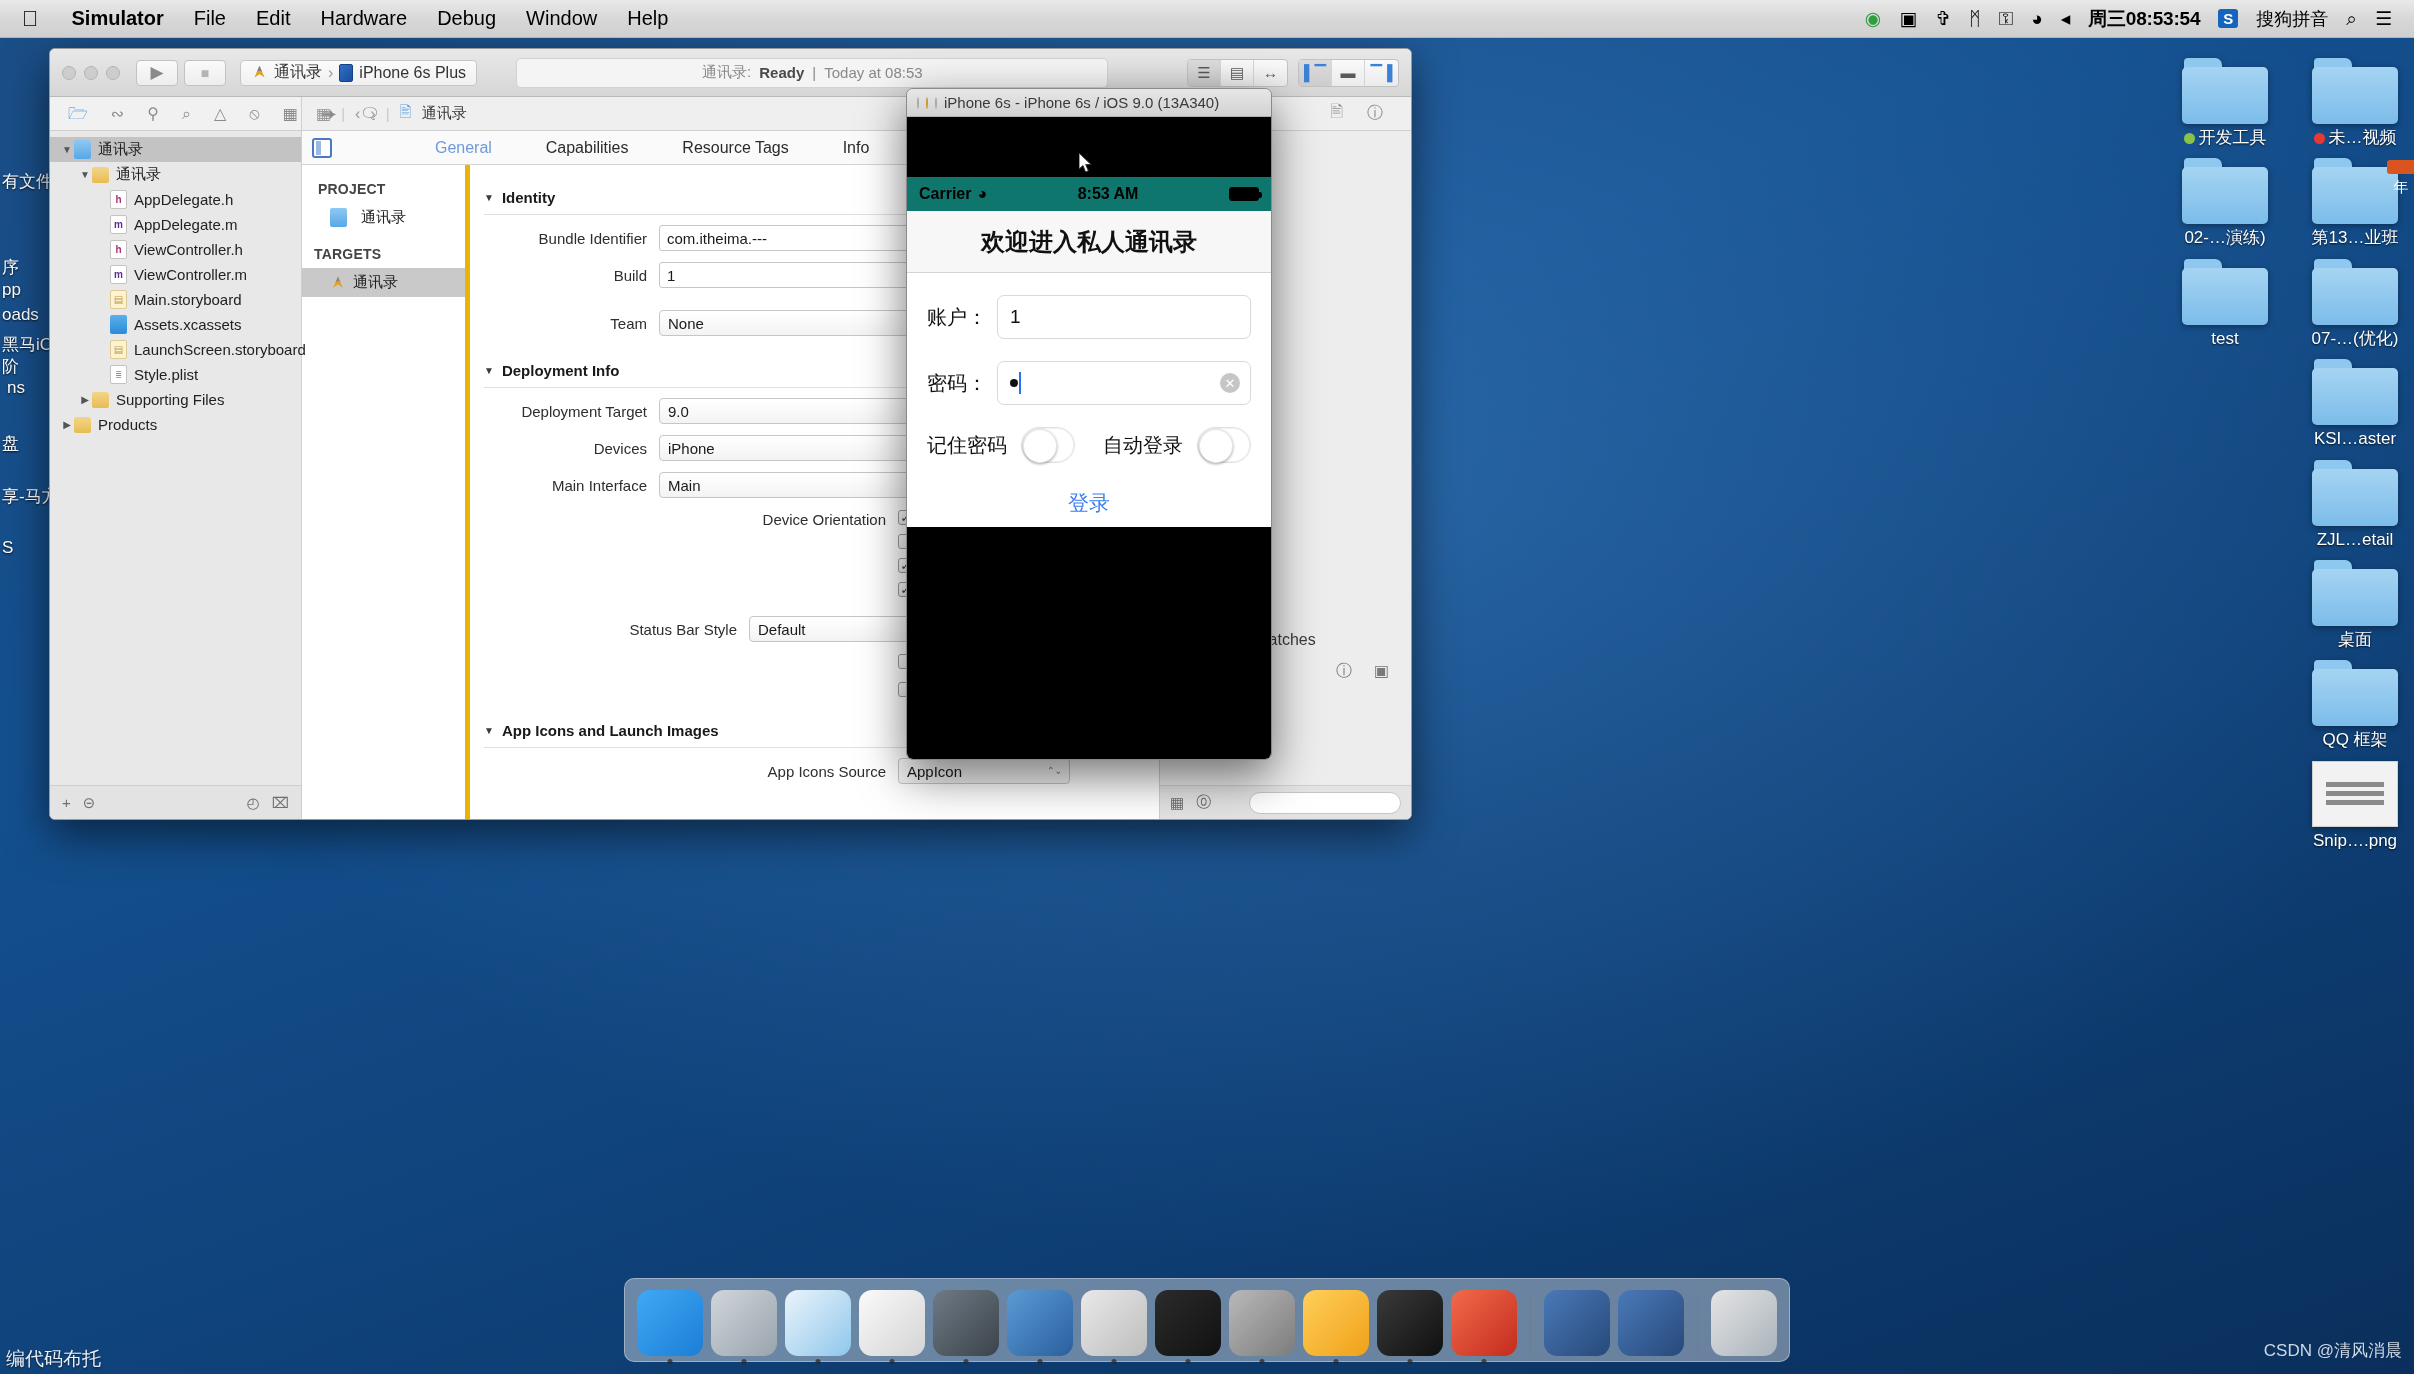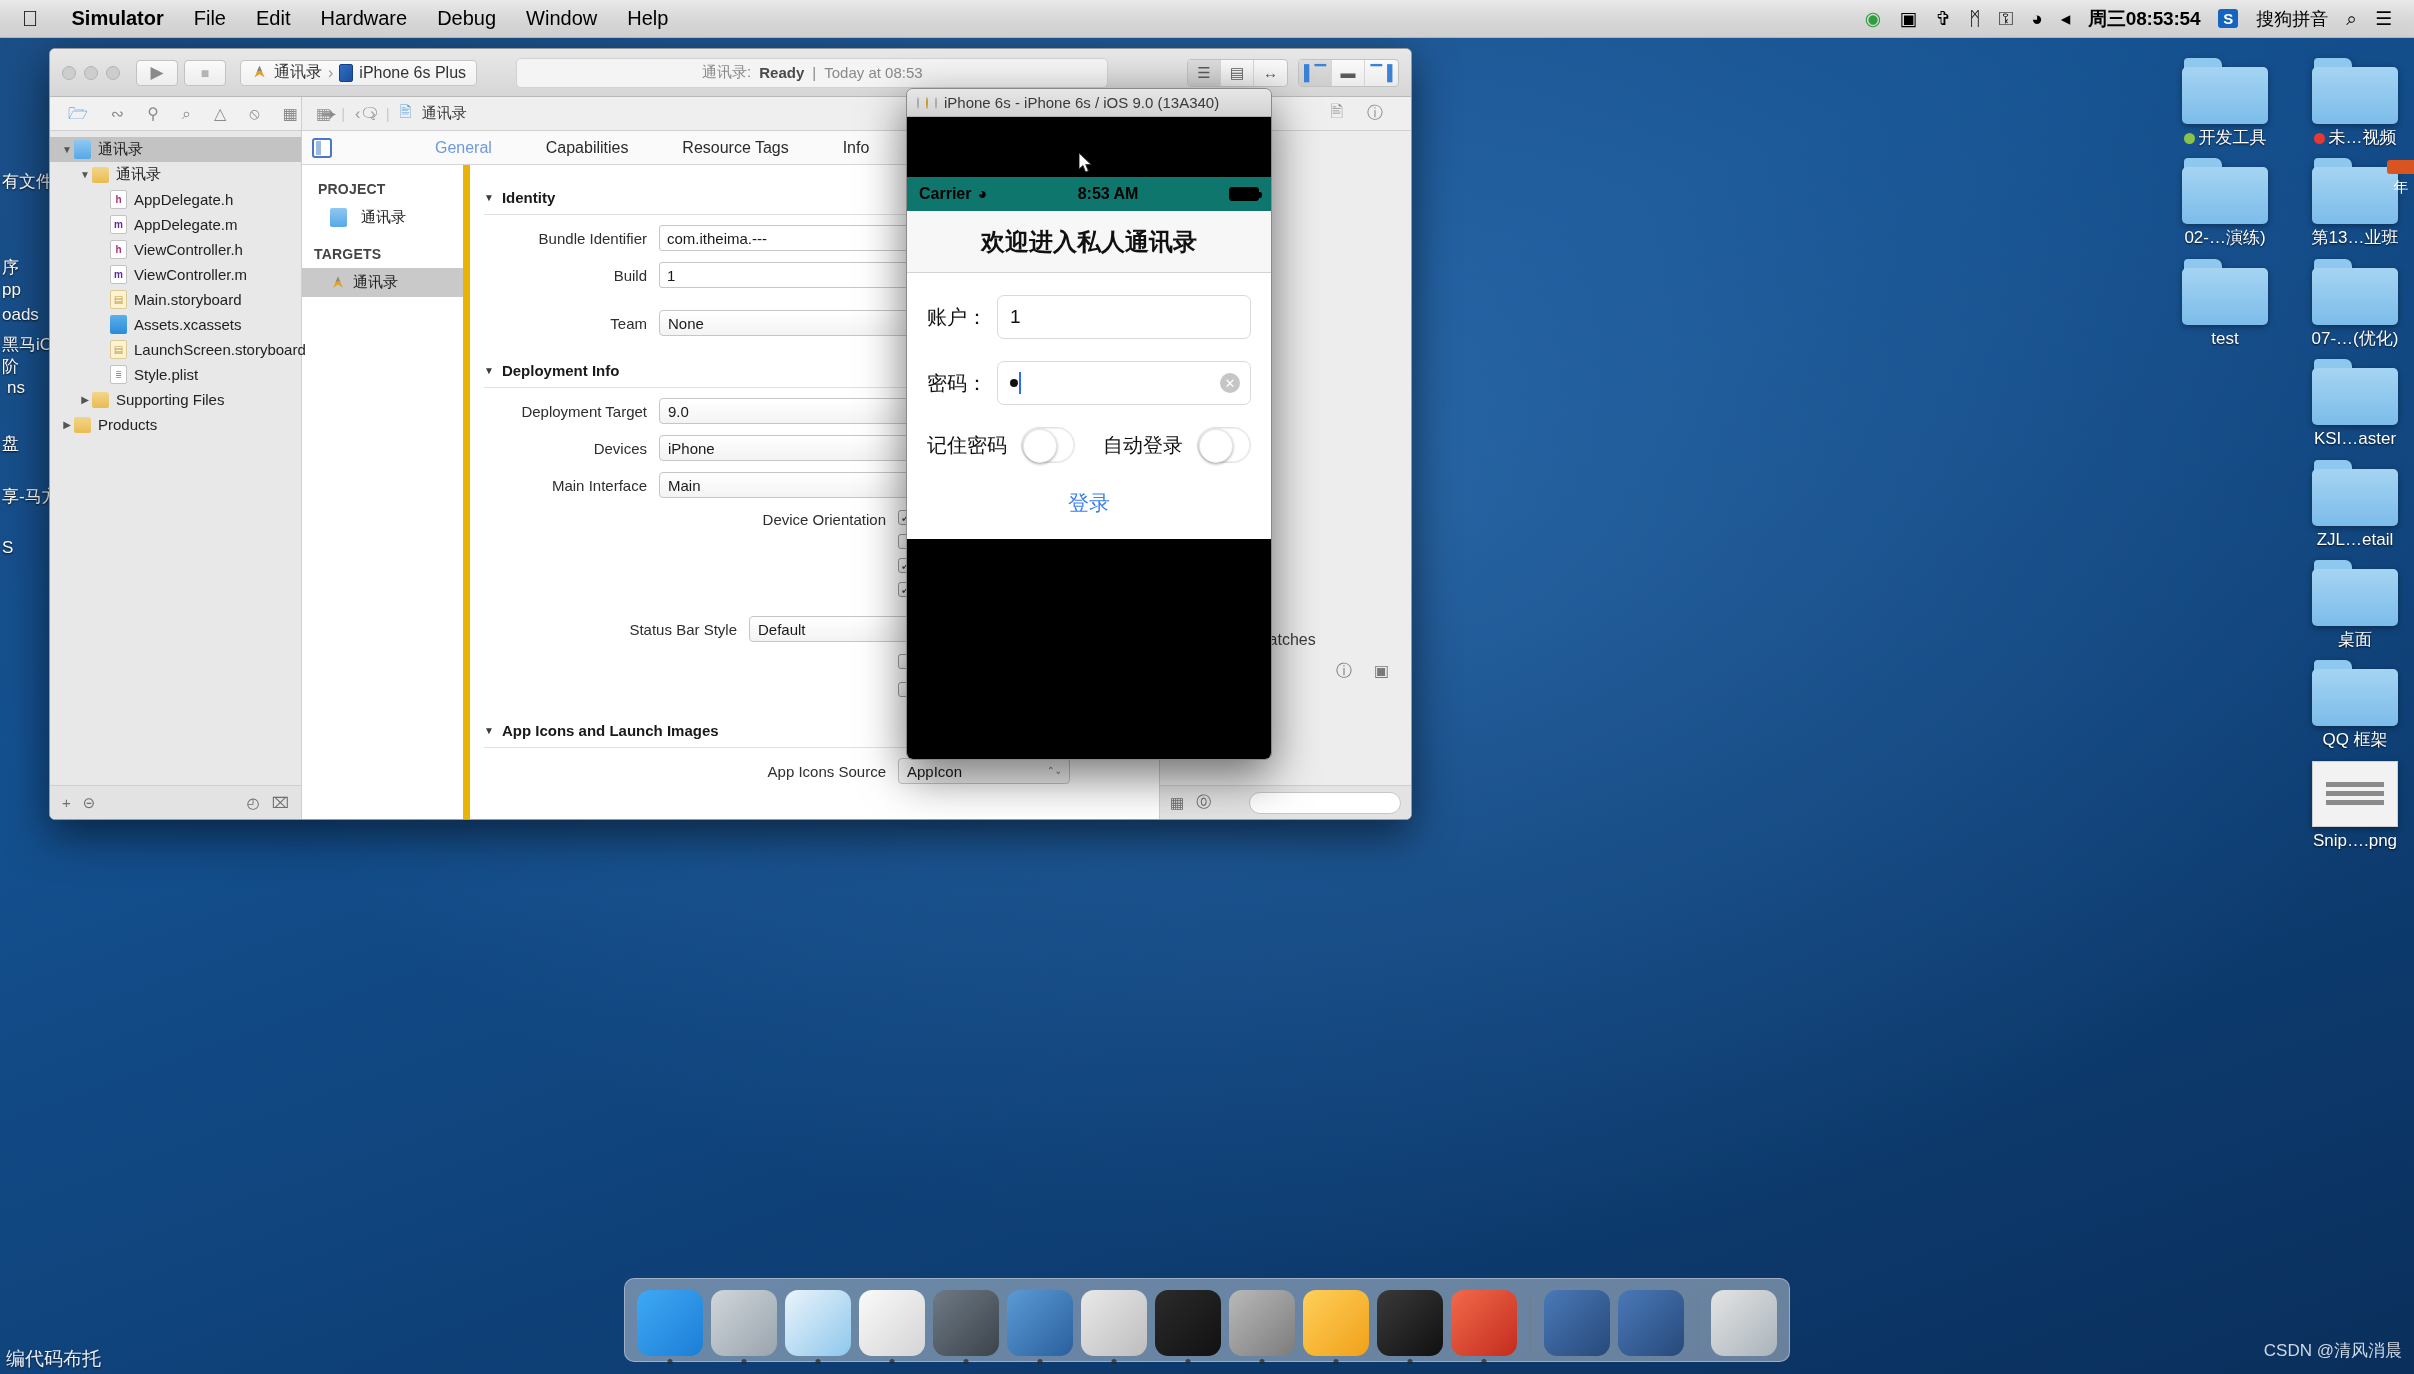--- a/index.html
+++ b/index.html
@@ -179,21 +179,21 @@
     width: 20px; height: 20px; border: 2px solid #4a78c8; border-radius: 3px;
     margin-right: 6px; position: relative; background: #fff;
   }
   .tabicon::before { content:""; position:absolute; left:2px; top:1px; bottom:1px; width:5px; background:#9cb8e4; }
   .tabs { display: flex; flex: 1; align-items: center; justify-content: space-around; padding: 0 34px 0 70px; }
   .tab { font-size: 16px; color: #2b2b2b; white-space: nowrap; }
   .tab.active { color: #6f9ad9; }
 
   #editor-main { flex: 1; display: flex; min-height: 0; }
   #targetlist {
-    width: 168px; border-right: 7px solid #eab308; background: #fff; padding-top: 16px; font-size: 15px;
+    width: 168px; border-right: 5px solid #eab308; background: #fff; padding-top: 16px; font-size: 15px;
   }
   .tl-head { font-size: 14px; font-weight: bold; color: #444; padding: 0 0 6px 16px; letter-spacing: 0.2px; }
   .tl-item { display: flex; align-items: center; gap: 7px; padding: 5px 0 5px 28px; font-size: 15px; color: #222; }
   .tl-item.sel { background: #c9c9c9; }
   #general-pane { flex: 1; overflow: hidden; position: relative; background: #fff; }
   .gp-inner { padding: 14px 0 0 0; }
 
   .section-head {
     display: flex; align-items: center; gap: 8px;
     font-size: 15px; font-weight: bold; color: #1a1a1a; margin: 10px 0 8px 0; padding-left: 14px;
@@ -279,21 +279,21 @@
   }
   .battery::after {
     content:""; position:absolute; right:-4px; top:4px; width:3px; height:6px;
     background:#000; border-radius:0 2px 2px 0;
   }
   #ios-navbar {
     height: 62px; background: #f7f7f7; border-bottom: 1px solid #d3d3d3;
     display: flex; align-items: center; justify-content: center;
     font-size: 24px; font-weight: bold; color: #111;
   }
-  #ios-content { flex: 0 0 auto; padding: 22px 20px 12px 20px; background: #fff; }
+  #ios-content { flex: 0 0 auto; padding: 22px 20px 0 20px; background: #fff; }
   .ios-row { display: flex; align-items: center; gap: 10px; margin-bottom: 22px; }
   .ios-label { font-size: 20px; color: #111; white-space: nowrap; }
   .ios-field {
     flex: 1; height: 44px; border: 1px solid #d9d9d9; border-radius: 7px; background: #fff;
     display: flex; align-items: center; padding: 0 12px; font-size: 19px; color: #111; position: relative;
   }
   .caret { display: inline-block; width: 2px; height: 22px; background: #2b6ef0; margin-left: 1px; }
   .pw-dot { width: 8px; height: 8px; border-radius: 50%; background: #111; display: inline-block; }
   .clearbtn {
     position: absolute; right: 10px; width: 20px; height: 20px; border-radius: 50%;

